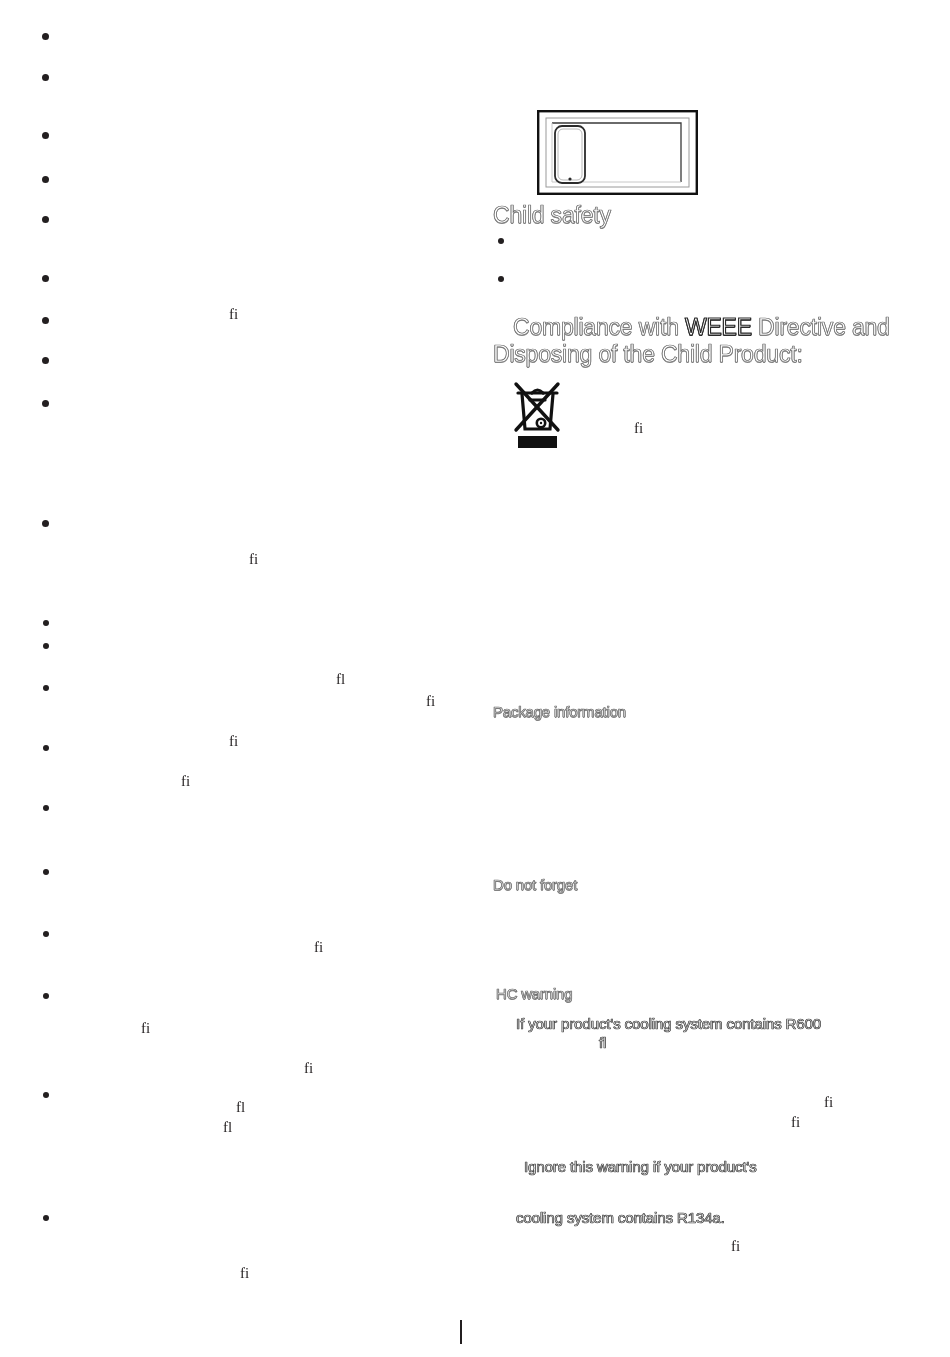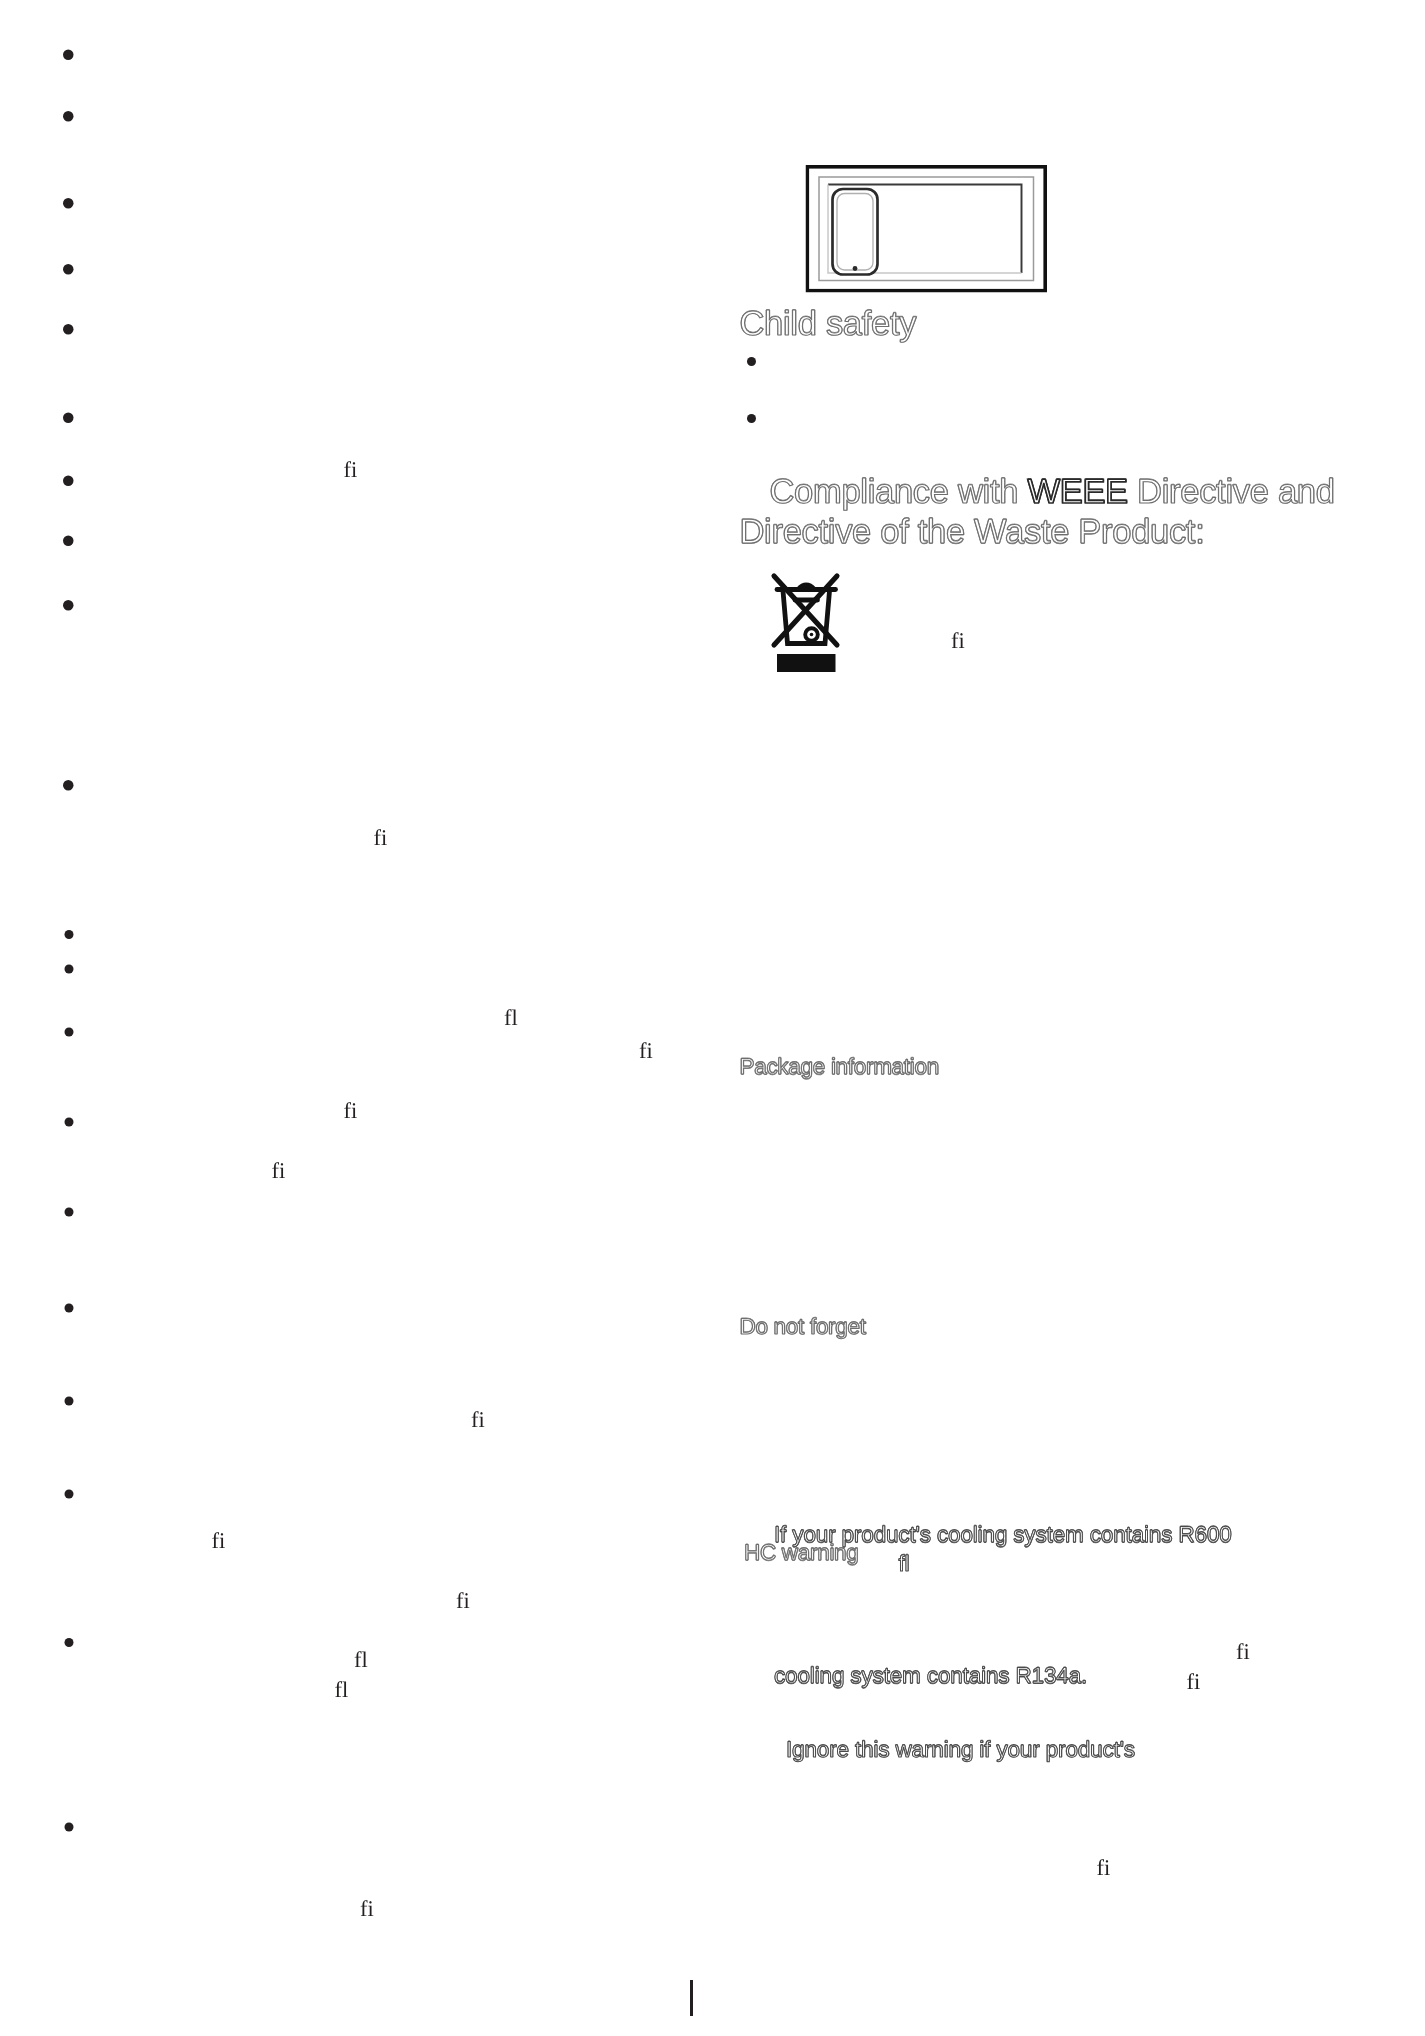--- a/index.html
+++ b/index.html
@@ -168,21 +168,21 @@
         <circle cx="33" cy="69" r="1.6" fill="#2b2b2b"></circle>
       </svg>
     </div>
 
     <div class="hollow hollow-lg" style="left:493px; top:202px;">Child safety</div>
     <span class="bullet bullet-sm" style="left:498px; top:238px;"></span>
     <span class="bullet bullet-sm" style="left:498px; top:276px;"></span>
 
     <div class="hollow hollow-lg" style="left:493px; top:314px;margin-left:20px;"><span>Compliance with </span><span class="emph">WEEE</span><span> Directive and</span></div>
 
-    <div class="hollow hollow-lg" style="left:493px; top:341px;">Directive of the Waste Product:</div>
+    <div class="hollow hollow-lg" style="left:493px; top:341px;">Disposing of the Child Product:</div>
 
     <div id="weee-icon">
       <svg width="56" height="73" viewBox="0 0 56 73" xmlns="http://www.w3.org/2000/svg">
         <g fill="none" stroke="#111111" stroke-width="3.2" stroke-linecap="round">
 
           <path d="M12 14 L15 49 H40 L43 14"></path>
 
           <path d="M8 13 H47"></path>
 
           <path d="M22 13 q5.5 -6 11 0"></path>
@@ -201,30 +201,30 @@
         <rect x="8" y="56" width="39" height="12" fill="#111111"></rect>
       </svg>
     </div>
 
     <span class="lig" style="left:634px; top:421px;">fi</span>
 
     <div class="hollow hollow-md" style="left:493px; top:703px;">Package information</div>
 
     <div class="hollow hollow-md" style="left:493px; top:876px;">Do not forget</div>
 
-    <div class="hollow hollow-md" style="left:496px; top:1027px;">HC warning</div>
+    <div class="hollow hollow-md" style="left:496px; top:985px;">HC warning</div>
 
     <div class="hollow-body" style="left:516px; top:1014px;">If your product's cooling system contains R600</div>
 
     <div class="hollow-body" style="left:599px; top:1033px;">fl</div>
 
     <span class="lig" style="left:824px; top:1095px;">fi</span>
     <span class="lig" style="left:791px; top:1115px;">fi</span>
 
     <div class="hollow-body" style="left:524px; top:1157px;">Ignore this warning if your product's</div>
-    <div class="hollow-body" style="left:516px; top:1108px;">cooling system contains R134a.</div>
+    <div class="hollow-body" style="left:516px; top:1208px;">cooling system contains R134a.</div>
 
     <span class="lig" style="left:731px; top:1239px;">fi</span>
   </div>
 
   <div id="page-tick"></div>
 
 </div>
 
 </body></html>

